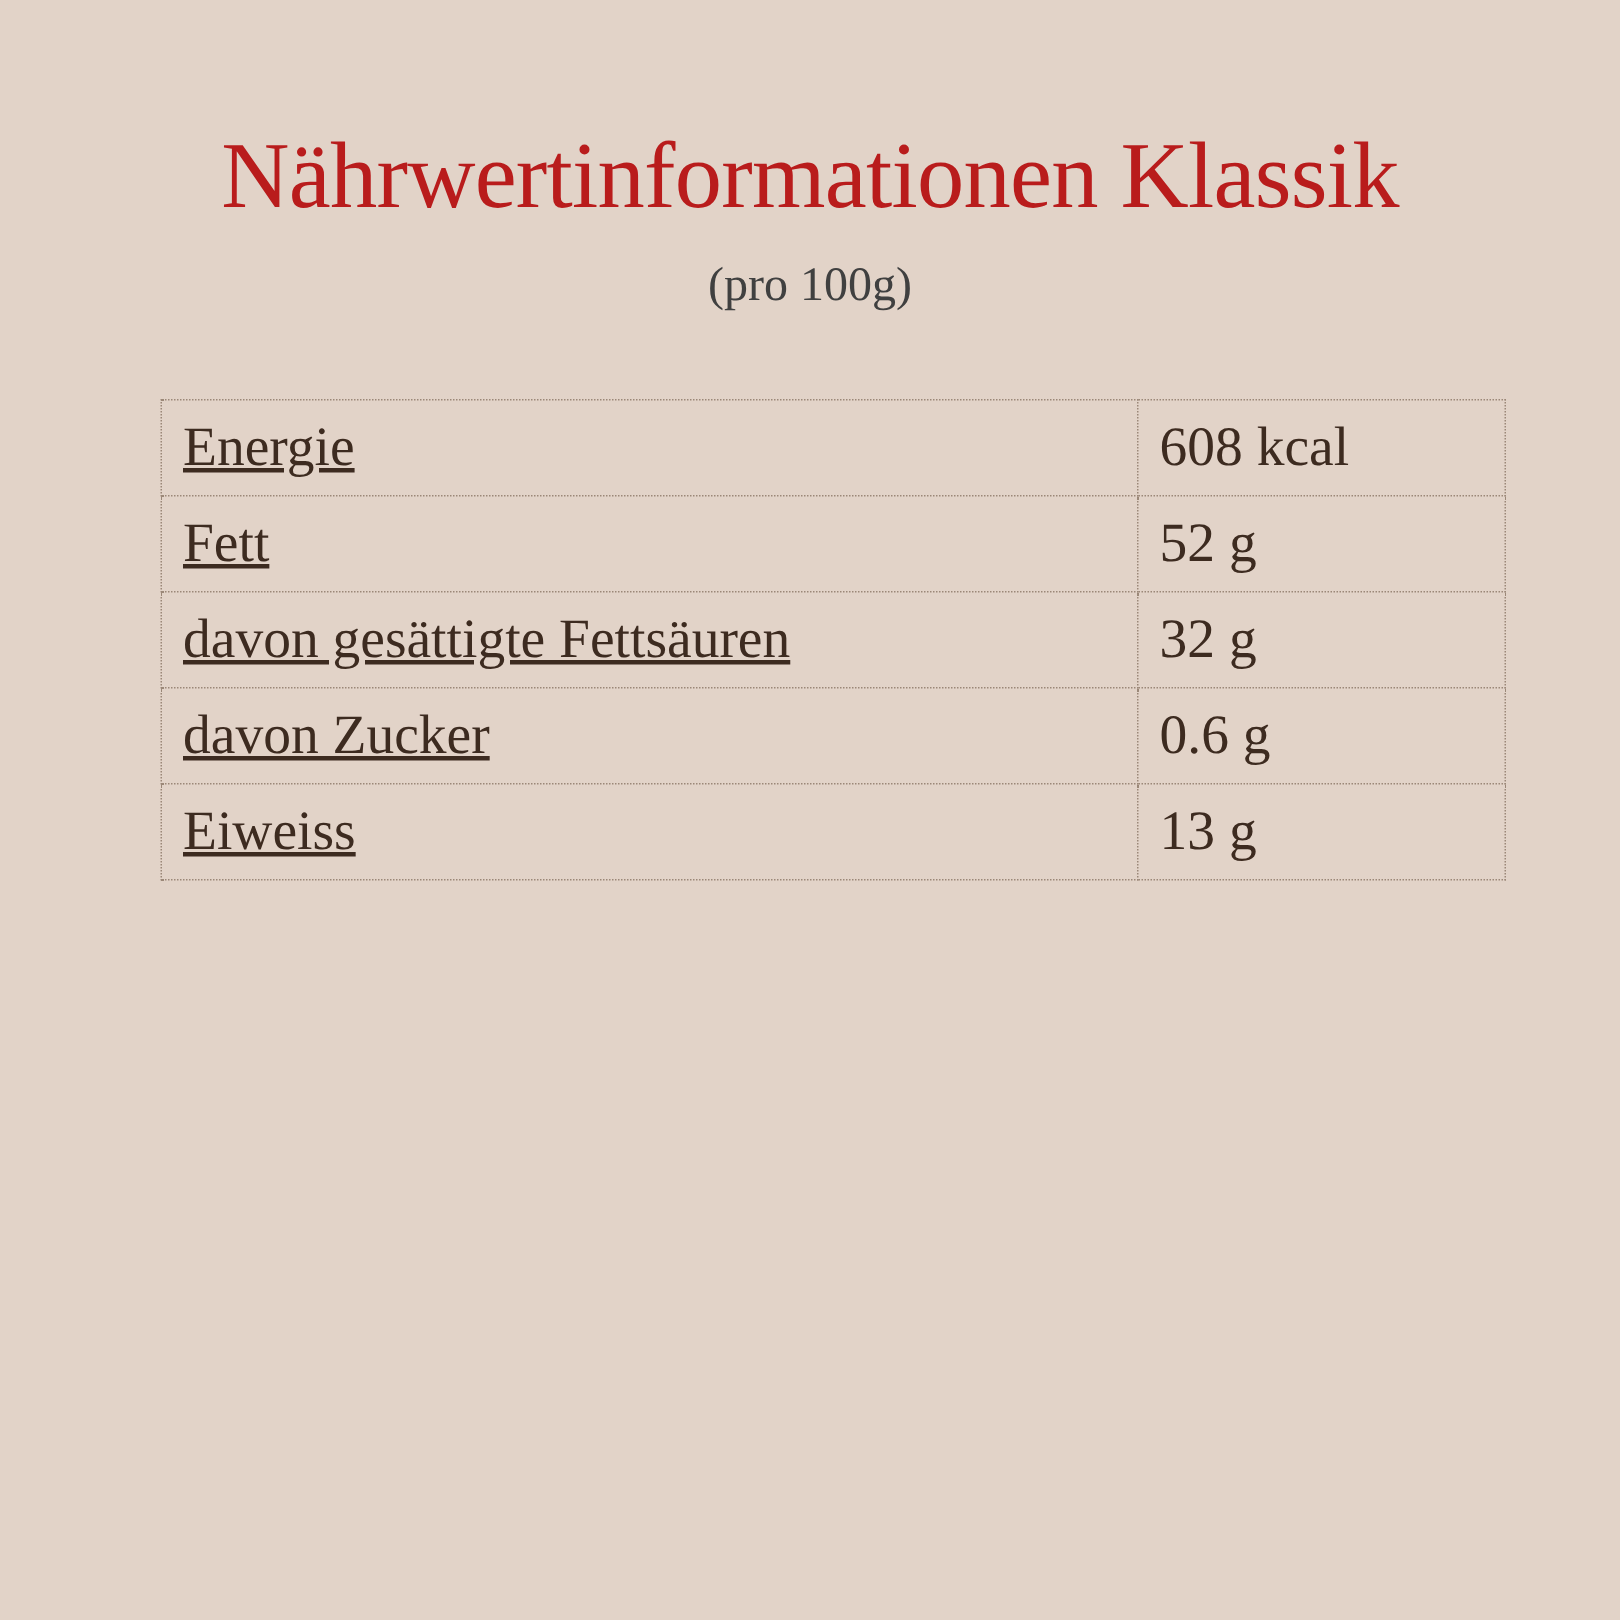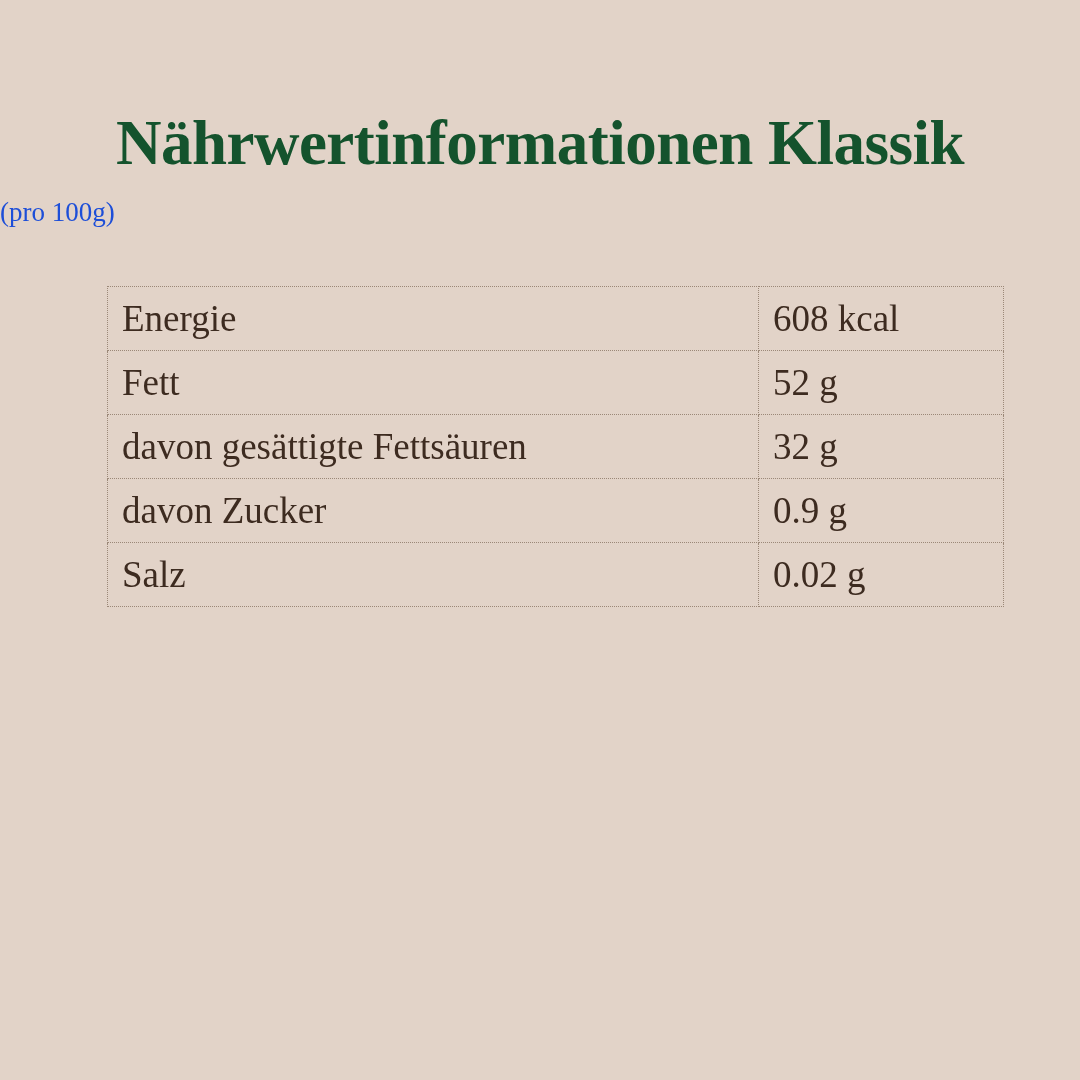--- a/index.html
+++ b/index.html
@@ -16,30 +16,31 @@
   }
   .page {
     width: 1080px;
     height: 1080px;
     box-sizing: border-box;
     position: relative;
   }
   .title {
     text-align: center;
     font-size: 63px;
-    font-weight: 700;
+    font-weight: 400;
     letter-spacing: -0.5px;
-    color: #14532d;
+    color: #b91c1c;
     margin: 0;
-    padding-top: 108px;
+    padding-top: 82px;
     line-height: 1.12;
   }
   .subtitle {
-    font-size: 27px;
-    color: #1d4ed8;
+    text-align: center;
+    font-size: 32px;
+    color: #404040;
     margin: 0;
     padding-top: 18px;
   }
   .table-wrap {
     margin: 0 auto;
     margin-top: 58px;
     width: 866px;
   }
   table.nutrition {
     width: 100%;
@@ -50,20 +51,21 @@
     border: 1px dotted #9b8878;
     font-size: 37px;
     line-height: 1.0;
     padding: 13px 0 13px 14px;
     vertical-align: middle;
     color: #3d2b20;
     height: 34px;
   }
   td.label {
     width: 636px;
+    text-decoration: underline;
   }
   td.value {
     width: 230px;
     padding-left: 12px;
   }
   td.indent {
     padding-left: 48px;
   }
   .ingredients {
     margin: 0 auto;
@@ -93,25 +95,25 @@
         <tr>
           <td class="label">Fett</td>
           <td class="value">52 g</td>
         </tr>
         <tr>
           <td class="label indent">davon gesättigte Fettsäuren</td>
           <td class="value">32 g</td>
         </tr>
         <tr>
           <td class="label indent">davon Zucker</td>
-          <td class="value">0.9 g</td>
+          <td class="value">0.6 g</td>
         </tr>
         <tr>
-          <td class="label">Salz</td>
-          <td class="value">0.02 g</td>
+          <td class="label">Eiweiss</td>
+          <td class="value">13 g</td>
         </tr>
       </tbody>
     </table>
   </div>
 
   <div class="ingredients">
   </div>
 
 </div>
 

